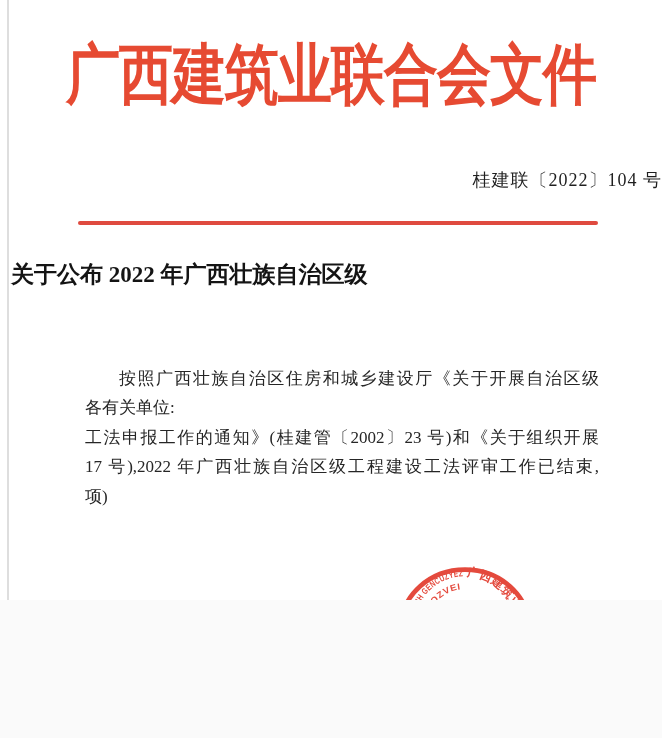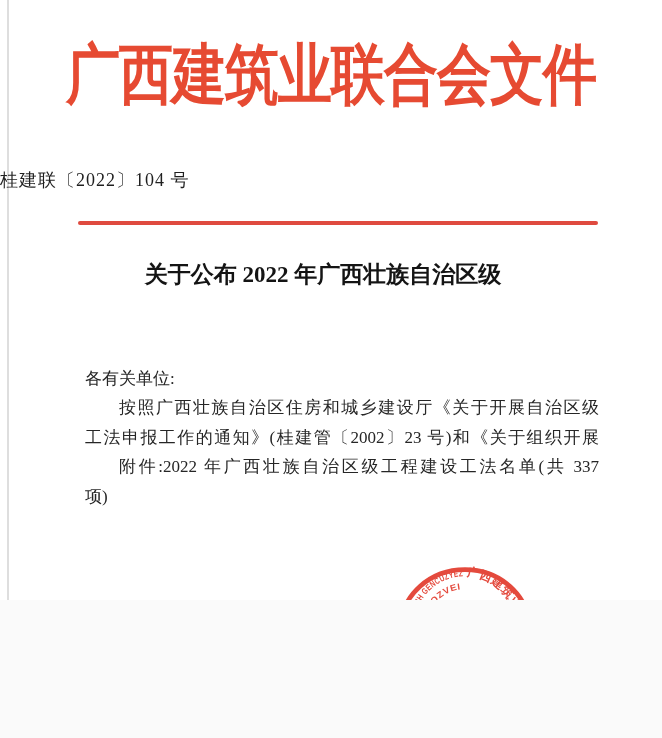--- a/index.html
+++ b/index.html
@@ -27,36 +27,37 @@
     text-align:center;
     font-size:54px;font-weight:bold;
     letter-spacing:-1px;
     color:var(--header-red);
     transform:scaleY(1.22);
     transform-origin:50% 20%;
     white-space:nowrap;
   }
   .doc-number{
     position:absolute;left:0;right:0;top:168px;
-    text-align:left;
+    text-align:right;
     font-size:18px;letter-spacing:1px;
     color:#1f1f1f;
   }
   .red-divider{
     position:absolute;left:78px;top:221px;
     width:520px;height:4px;
     background:var(--divider-red);
     border-radius:2px;
   }
   .notice-title{
     position:absolute;left:0;right:16px;top:254px;
-    text-align:center;
+    text-align:left;
     font-size:23px;font-weight:bold;
     line-height:42px;
     color:var(--title-black);
+    padding-left:11px;
   }
   .body-block{
     position:absolute;left:85px;top:364px;width:514px;
     font-size:17px;
     line-height:29.4px;
     color:var(--body-black);
   }
   .body-line{min-height:29.4px;}
   .just{text-align:justify;text-align-last:justify;}
   .indent{text-indent:2em;}
@@ -107,24 +108,24 @@
 
   <div class="doc-number">桂建联〔2022〕104 号</div>
 
   <div class="red-divider"></div>
 
   <div class="notice-title">
     <div>关于公布 2022 年广西壮族自治区级</div>
   </div>
 
   <div class="body-block">
+    <div class="body-line just indent">按照广西壮族自治区住房和城乡建设厅《关于开展自治区级</div>
     <div class="body-line">各有关单位:</div>
-    <div class="body-line just indent">按照广西壮族自治区住房和城乡建设厅《关于开展自治区级</div>
     <div class="body-line just">工法申报工作的通知》(桂建管〔2002〕23 号)和《关于组织开展</div>
-    <div class="body-line just indent">附件:2022 年广西壮族自治区级工程建设工法名单(共 337</div>
+    <div class="body-line just">17 号),2022 年广西壮族自治区级工程建设工法评审工作已结束,</div>
     <div class="body-line">项)</div>
   </div>
 
   <div class="signature">广西建筑业联合会</div>
 
   <div class="issue-date">2022 年 12 月 19 日</div>
 
   <svg class="seal" viewBox="0 0 160 144" xmlns="http://www.w3.org/2000/svg">
     <defs>
       <path id="arcLeft" d="M 25.8,81.6 A 55,55 0 0 1 80,17"></path>

